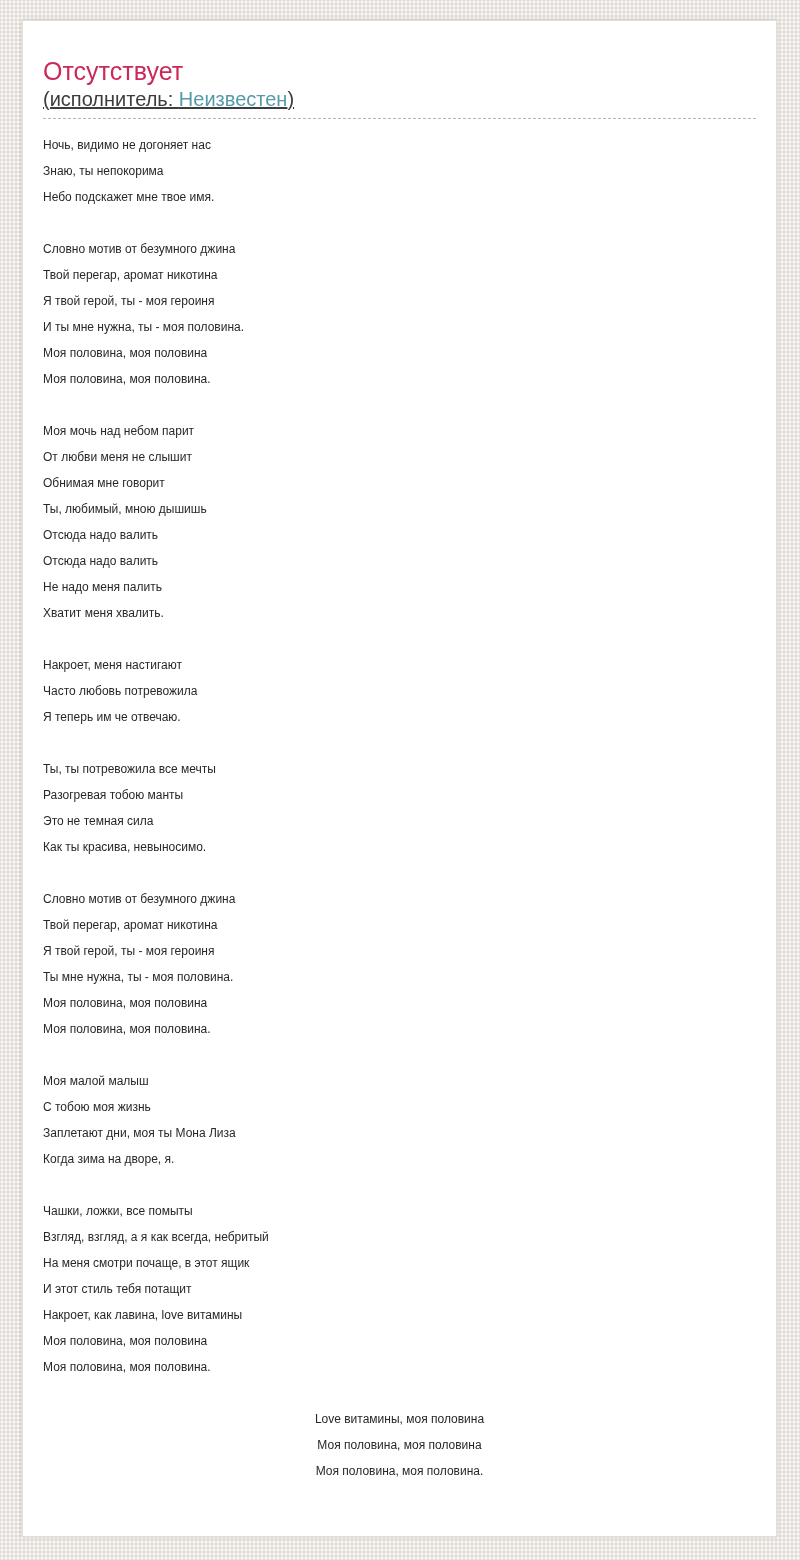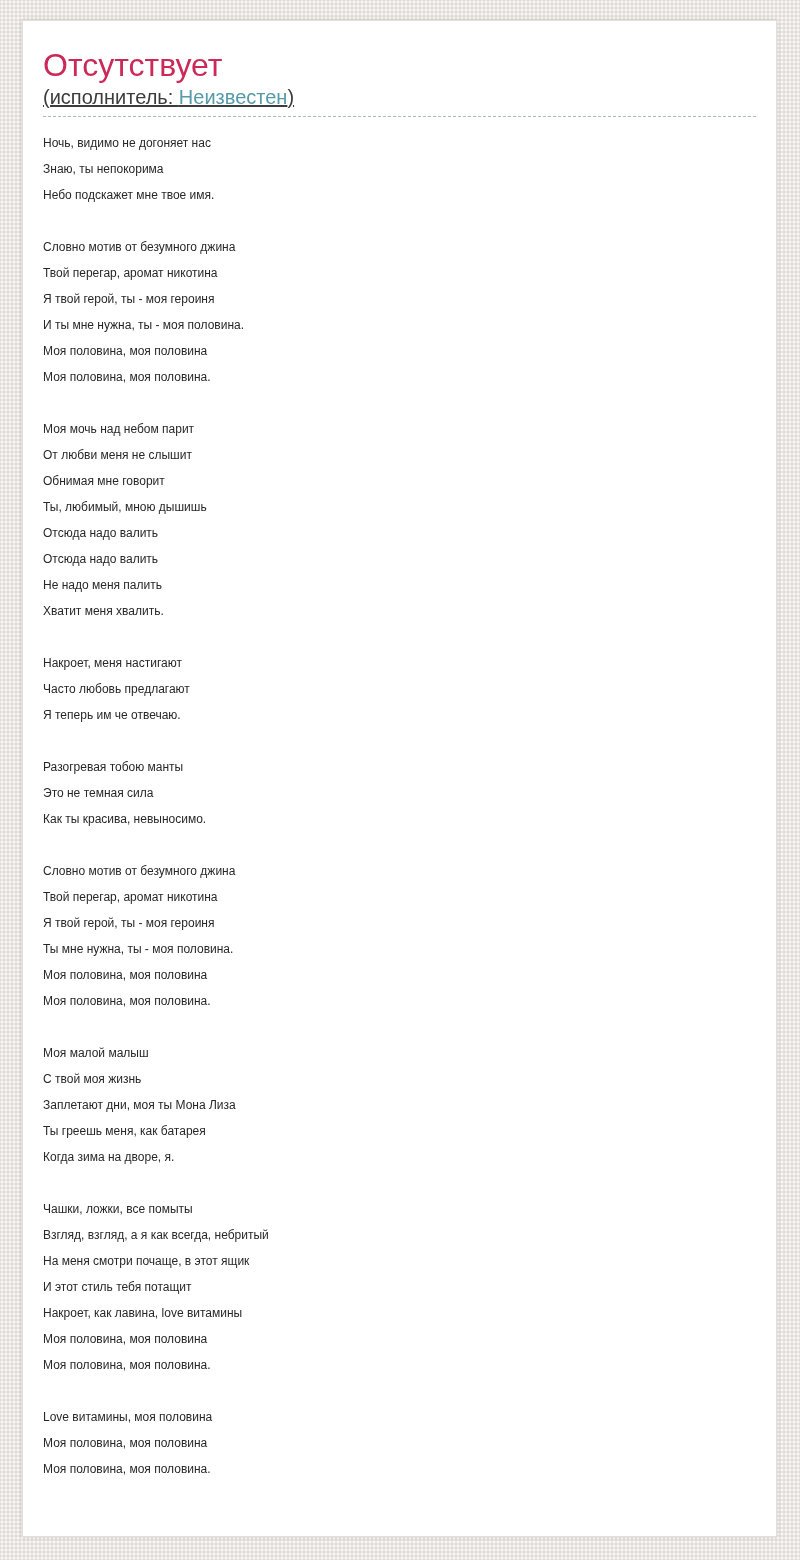--- a/index.html
+++ b/index.html
@@ -29,25 +29,25 @@
     min-height:1517px;
     margin:20px 23px 23px 22px;
     background:var(--card-bg);
     border:1px solid #e3dfd9;
     box-shadow:0 0 4px rgba(0,0,0,0.15);
   }
   .card-inner{
     padding:22px 20px 26px 20px;
   }
   .song-title{
-    font-size:32px;
+    font-size:25px;
     font-weight:400;
     line-height:1.15;
     color:var(--title-color);
-    margin:4px 0 3px 0;
+    margin:14px 0 3px 0;
   }
   .artist-line{
     font-size:20px;
     color:var(--subtitle-color);
     line-height:20px;
     padding-bottom:9px;
     border-bottom:1px dashed var(--divider-color);
     text-decoration:underline;
   }
   .artist-link{
@@ -55,21 +55,21 @@
     text-decoration:none;
     cursor:pointer;
   }
   .lyrics{
     margin-top:13px;
     font-size:12px;
     line-height:26px;
     color:var(--text-color);
   }
   .stanza{margin-bottom:26px;}
-  .stanza:last-child{margin-bottom:0;}
+  .stanza:last-child{margin-bottom:0;text-align:center;}
 </style>
 </head>
 <body>
 
 <div class="card">
   <div class="card-inner">
 
     <h1 class="song-title">Отсутствует</h1>
 
     <div class="artist-line">
@@ -95,41 +95,41 @@
           <div class="line">От любви меня не слышит</div>
           <div class="line">Обнимая мне говорит</div>
           <div class="line">Ты, любимый, мною дышишь</div>
           <div class="line">Отсюда надо валить</div>
           <div class="line">Отсюда надо валить</div>
           <div class="line">Не надо меня палить</div>
           <div class="line">Хватит меня хвалить.</div>
         </div>
         <div class="stanza">
           <div class="line">Накроет, меня настигают</div>
-          <div class="line">Часто любовь предлагают</div>
+          <div class="line">Часто любовь потревожила</div>
           <div class="line">Я теперь им че отвечаю.</div>
         </div>
         <div class="stanza">
+          <div class="line">Ты, ты потревожила все мечты</div>
           <div class="line">Разогревая тобою манты</div>
           <div class="line">Это не темная сила</div>
           <div class="line">Как ты красива, невыносимо.</div>
         </div>
         <div class="stanza">
           <div class="line">Словно мотив от безумного джина</div>
           <div class="line">Твой перегар, аромат никотина</div>
           <div class="line">Я твой герой, ты - моя героиня</div>
           <div class="line">Ты мне нужна, ты - моя половина.</div>
           <div class="line">Моя половина, моя половина</div>
           <div class="line">Моя половина, моя половина.</div>
         </div>
         <div class="stanza">
           <div class="line">Моя малой малыш</div>
-          <div class="line">С твой моя жизнь</div>
+          <div class="line">С тобою моя жизнь</div>
           <div class="line">Заплетают дни, моя ты Мона Лиза</div>
-          <div class="line">Ты греешь меня, как батарея</div>
           <div class="line">Когда зима на дворе, я.</div>
         </div>
         <div class="stanza">
           <div class="line">Чашки, ложки, все помыты</div>
           <div class="line">Взгляд, взгляд, а я как всегда, небритый</div>
           <div class="line">На меня смотри почаще, в этот ящик</div>
           <div class="line">И этот стиль тебя потащит</div>
           <div class="line">Накроет, как лавина, love витамины</div>
           <div class="line">Моя половина, моя половина</div>
           <div class="line">Моя половина, моя половина.</div>

